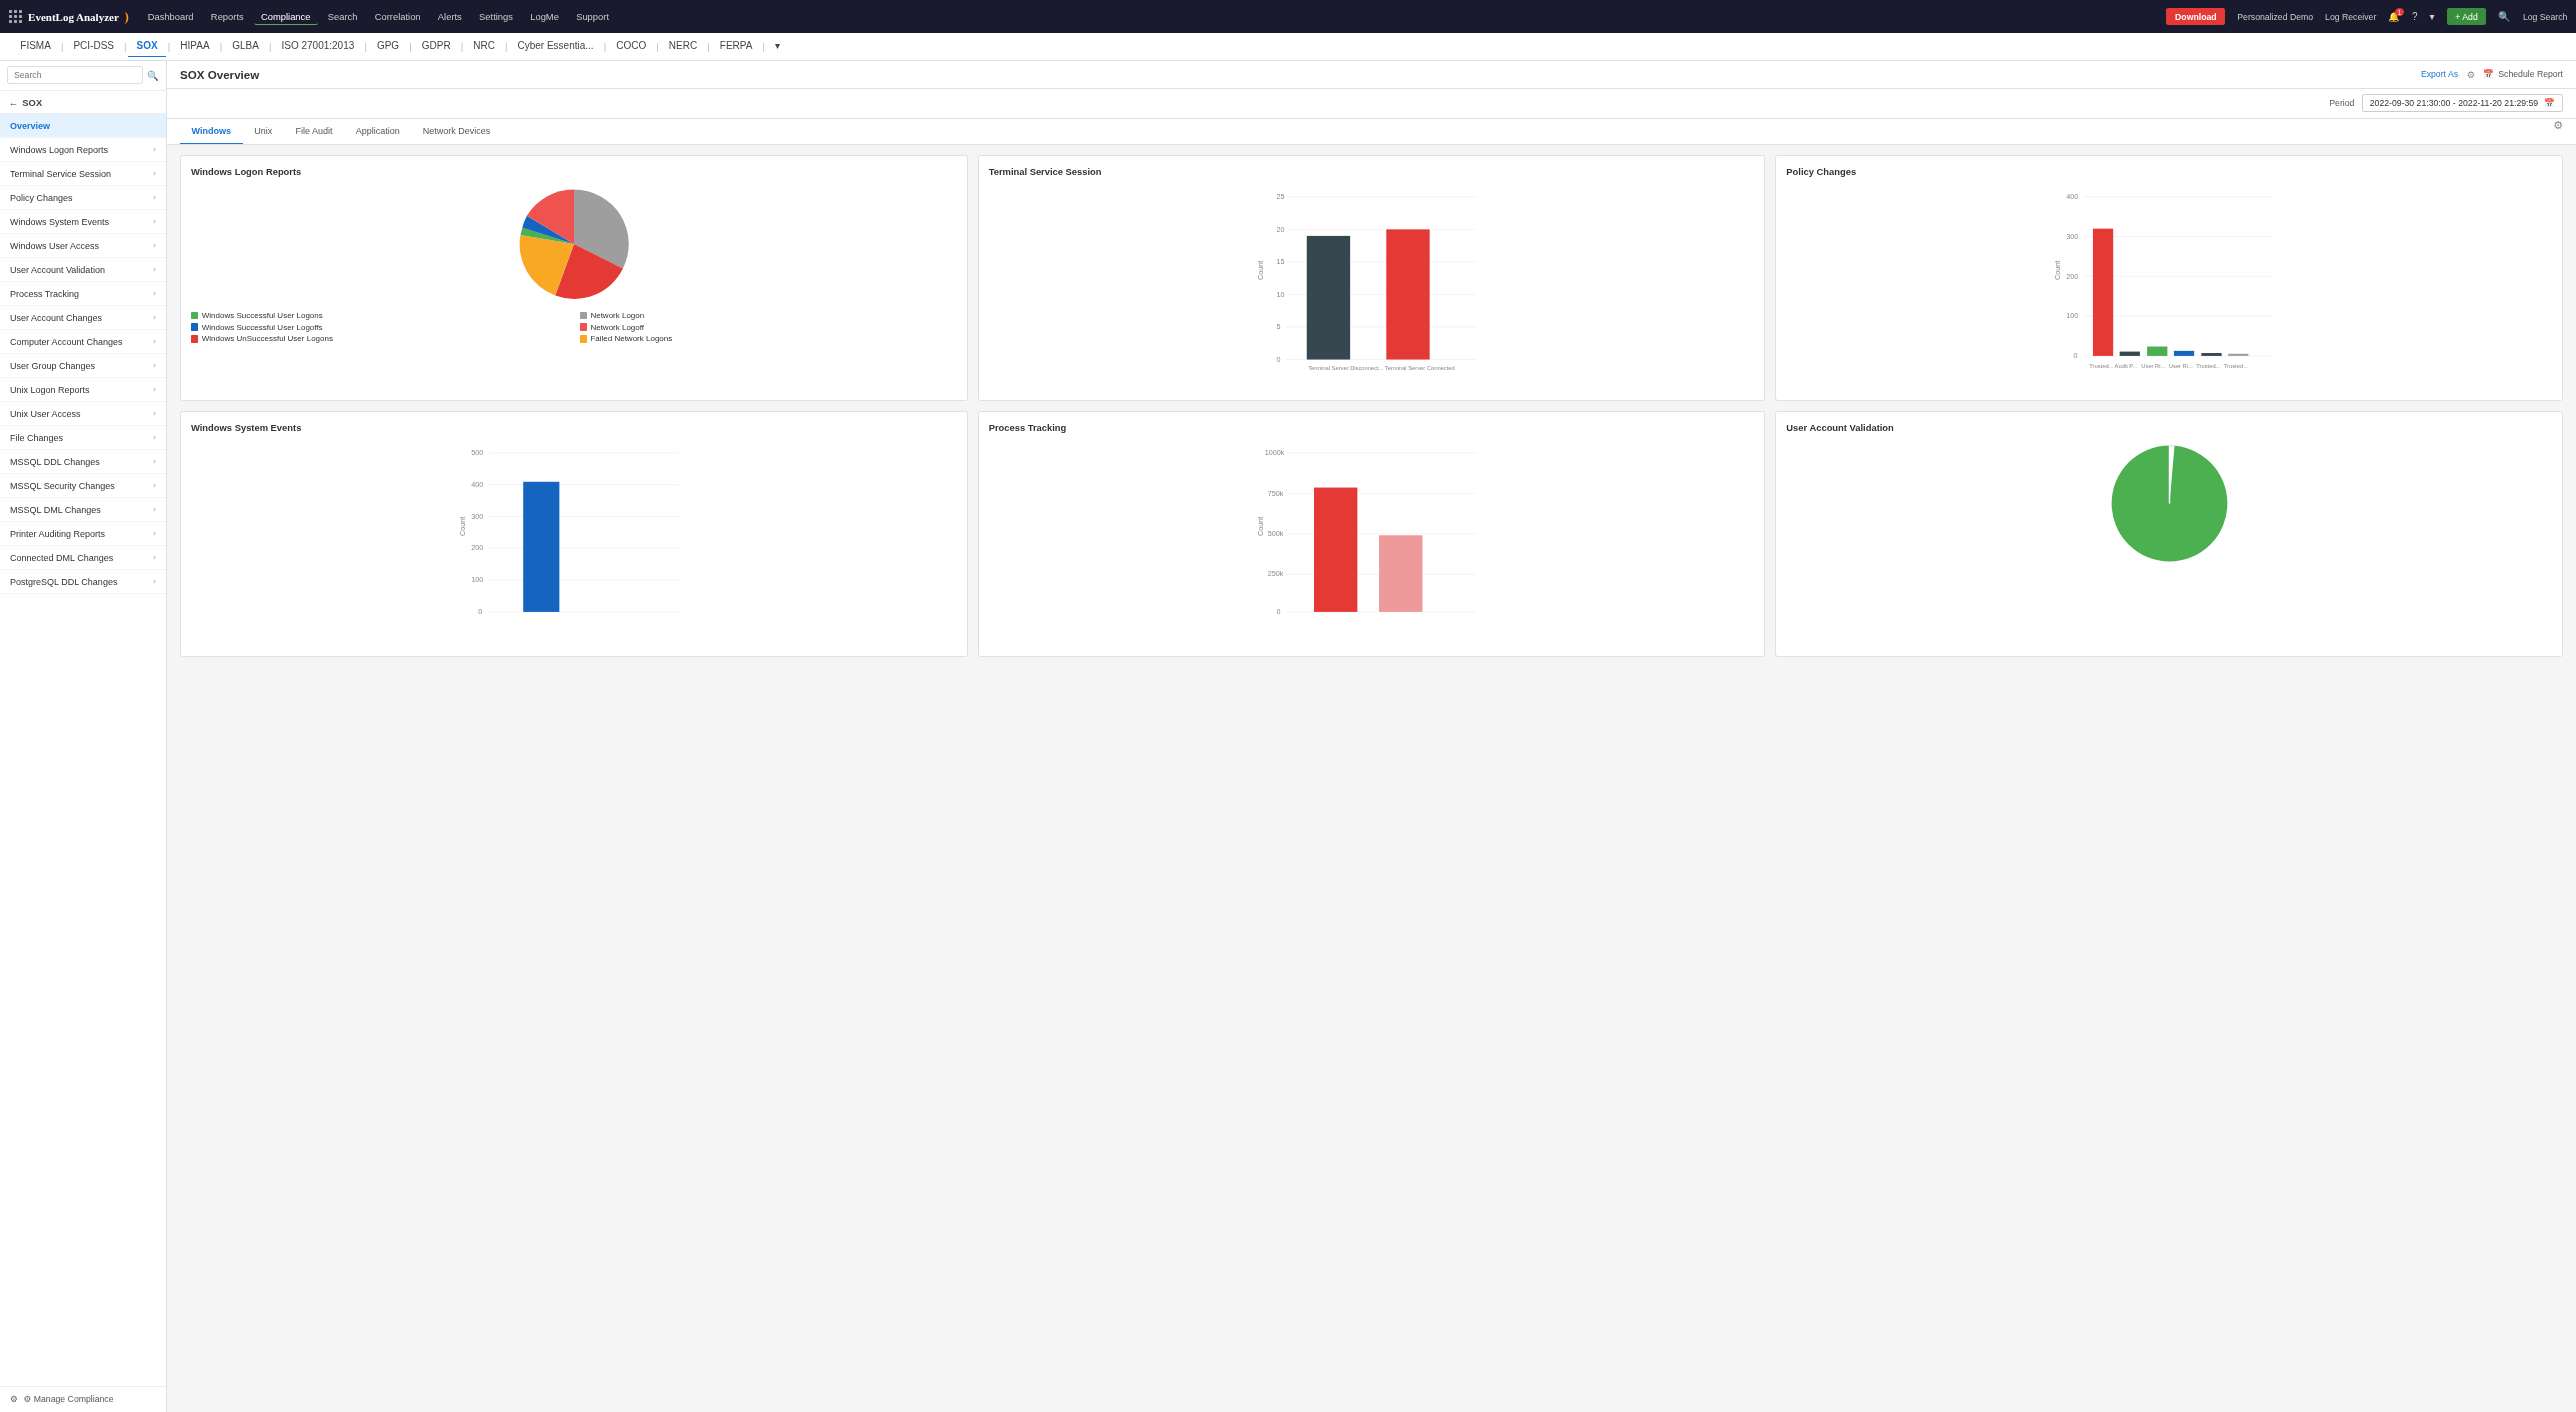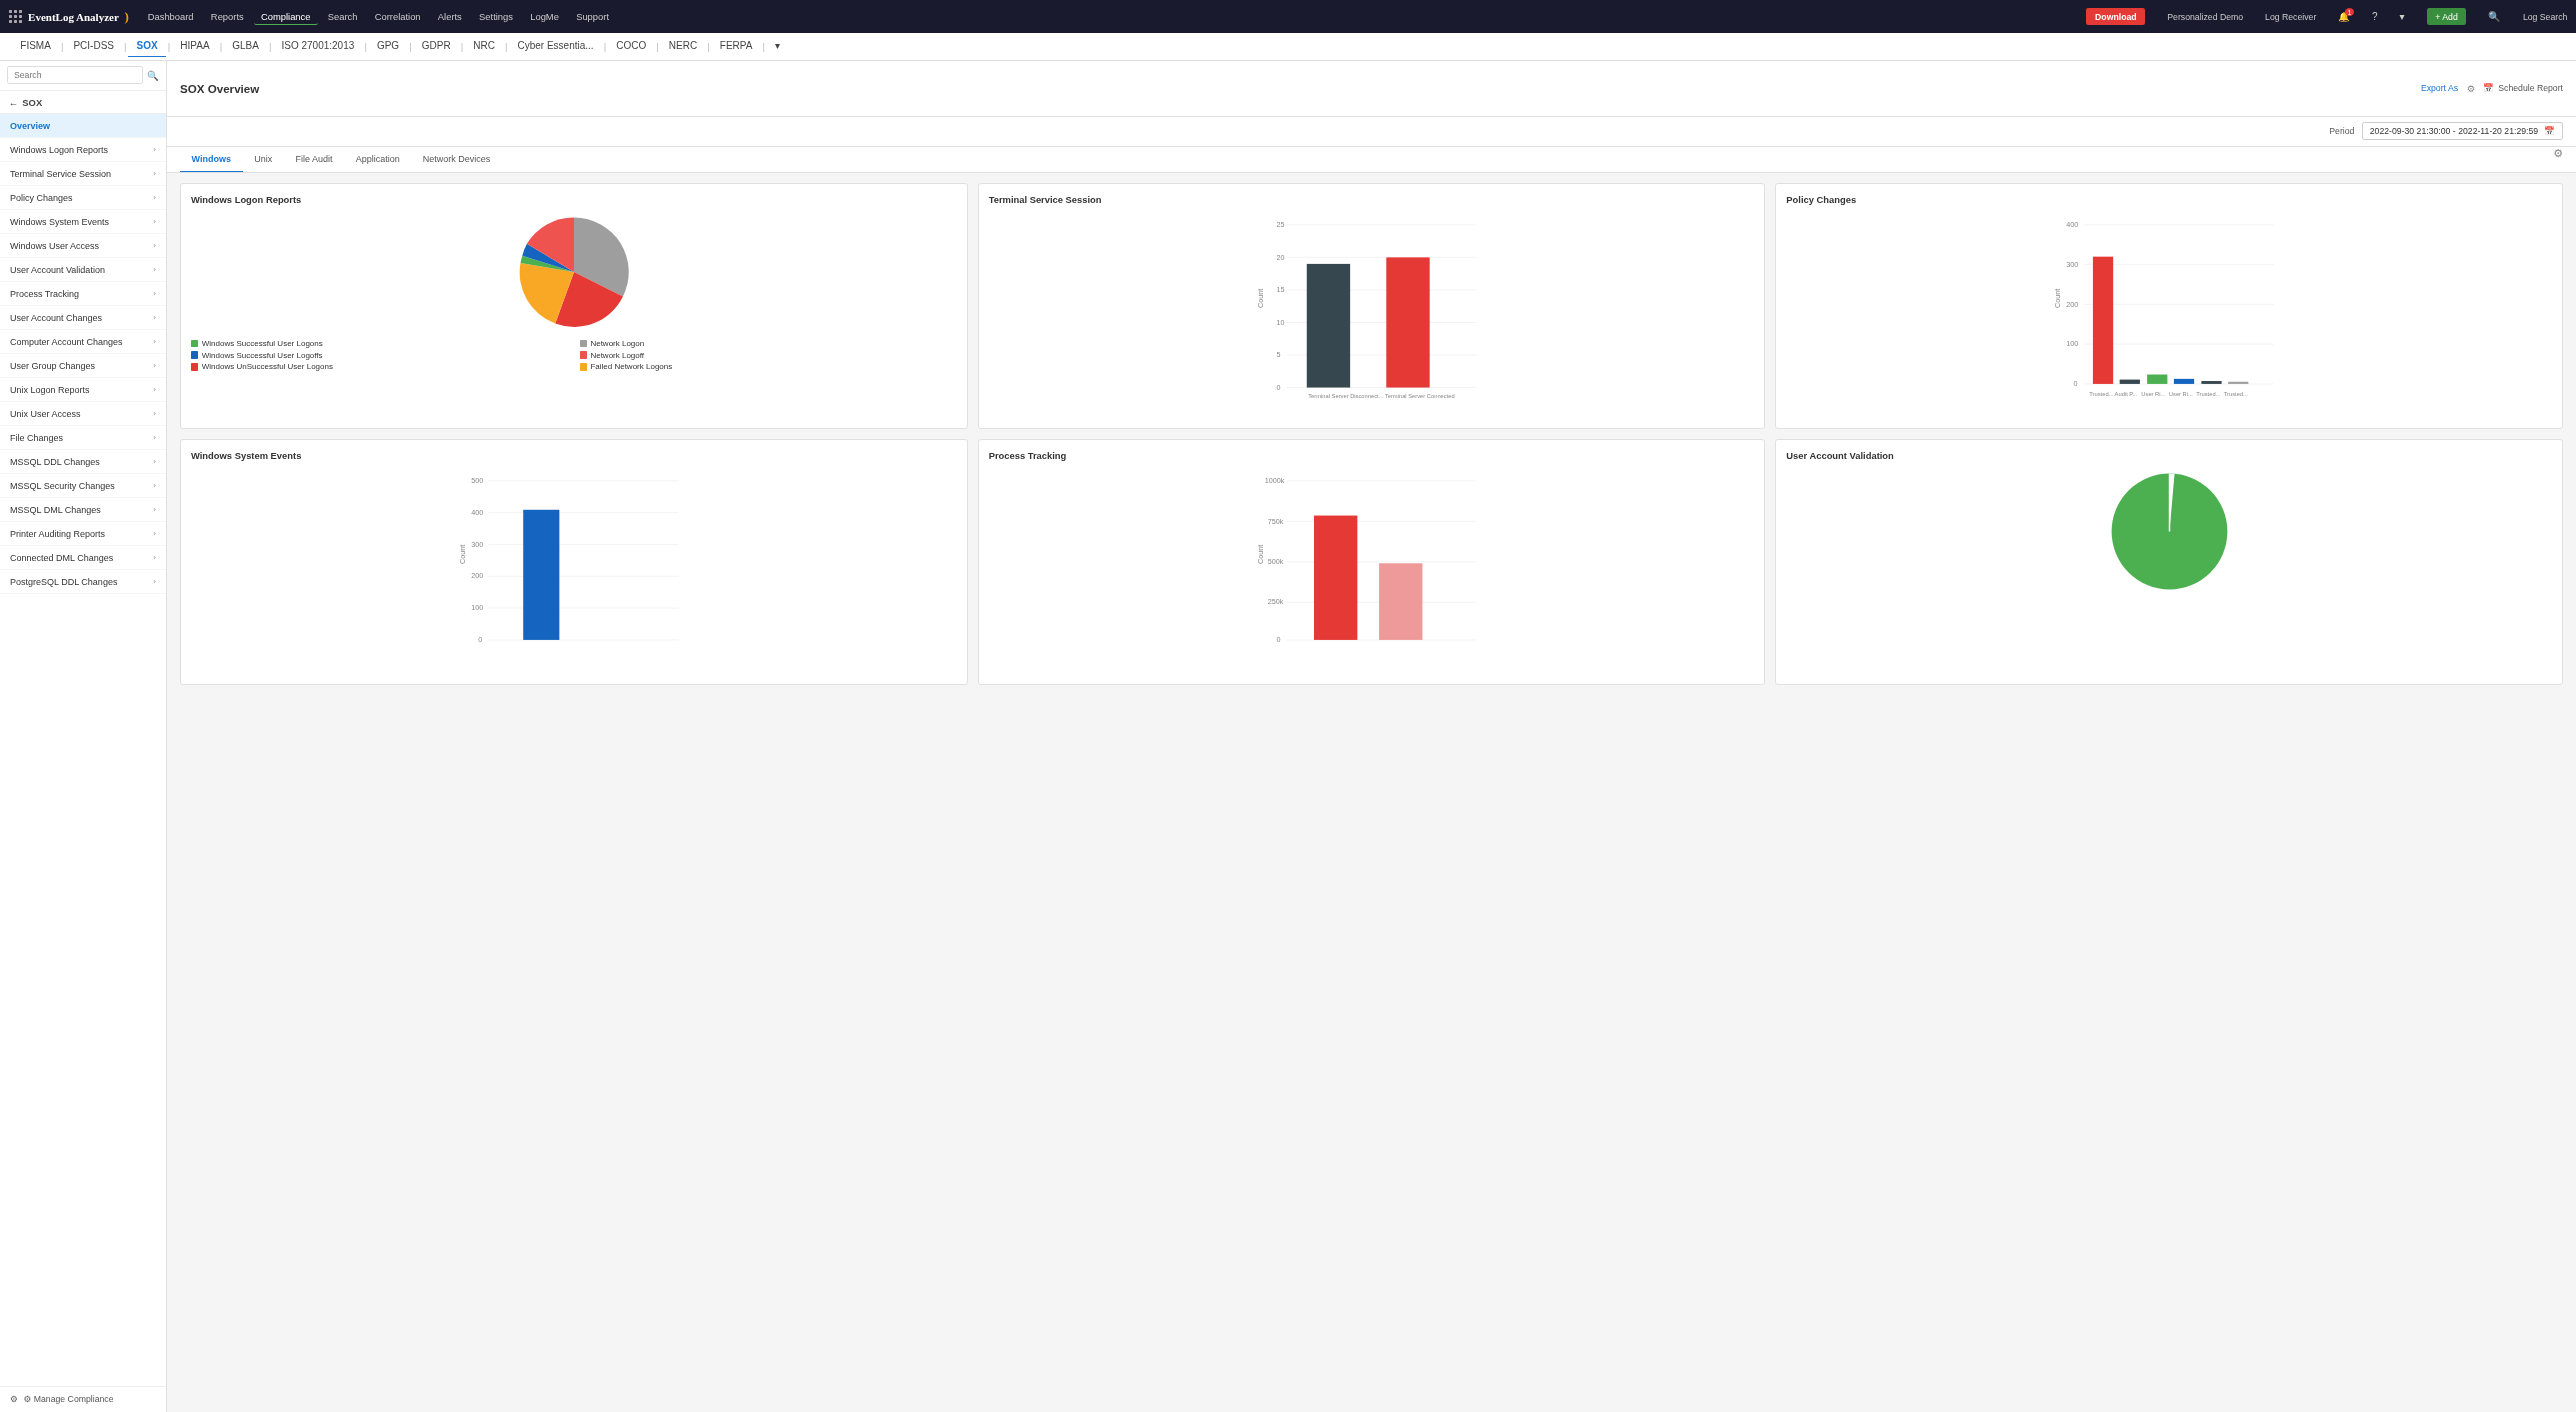--- a/index.html
+++ b/index.html
@@ -19,21 +19,21 @@
     }
     .logo-grid { display: grid; grid-template-columns: repeat(3,3.6px); gap: 1.4px; }
     .logo-dot { width: 3.6px; height: 3.6px; background: #aaa; border-radius: 0.7px; }
     .logo-text { color: #fff; font-size: 11px; font-weight: bold; }
     .logo-arc { color: #f90; font-size: 13px; }
     .top-nav { display: flex; align-items: center; gap: 2.9px; flex: 1; }
     .top-nav a {
       color: #ccc; text-decoration: none; padding: 2.9px 7.2px; font-size: 9.4px; border-radius: 2.2px;
     }
     .top-nav a.active { color: #fff; border-bottom: 1.4px solid #4caf50; }
-    .top-bar-right { display: flex; align-items: center; gap: 22px; padding-left: 40px; }
+    .top-bar-right { display: flex; align-items: center; gap: 12px; padding-left: 40px; }
     .btn-download { background: #e53935; color: #fff; border: none; padding: 3.6px 8.7px; border-radius: 2.2px; font-size: 8.7px; cursor: pointer; font-weight: bold; }
     .btn-add { background: #388e3c; color: #fff; border: none; padding: 3.6px 8.7px; border-radius: 2.2px; font-size: 8.7px; cursor: pointer; }
     .top-link { color: #ccc; font-size: 8.7px; cursor: pointer; }
     .top-icon { color: #ccc; font-size: 10px; cursor: pointer; }
     .notif-badge { position: relative; }
     .badge { background: #e53935; color: #fff; border-radius: 50%; font-size: 6.5px; padding: 0.7px 2.9px; position: absolute; top: -2.9px; right: -4.3px; }
 
     
     .sub-bar {
       background: #fff;
@@ -78,21 +78,21 @@
     .sidebar-footer {
       padding: 7.2px 10px; border-top: 0.7px solid #eee; display: flex; align-items: center; gap: 5.8px;
       font-size: 8.7px; color: #555; cursor: pointer; margin-top: auto;
     }
     .sidebar-scroll { overflow-y: auto; flex: 1; }
 
     
     .content { flex: 1; overflow-y: auto; background: #f5f5f5; }
     .content-header {
       display: flex; align-items: center; justify-content: space-between;
-      padding: 21px 13px; background: #fff; border-bottom: 0.7px solid #e0e0e0;
+      padding: 7px 13px; background: #fff; border-bottom: 0.7px solid #e0e0e0;
     }
     .content-title { font-size: 11.6px; font-weight: bold; color: #333; }
     .content-header-right { display: flex; align-items: center; gap: 8.7px; }
     .export-btn { color: #1976d2; font-size: 8.7px; cursor: pointer; text-decoration: none; }
     .schedule-btn { display: flex; align-items: center; gap: 3.6px; color: #555; font-size: 8.7px; cursor: pointer; }
 
     
     .period-row {
       display: flex; align-items: center; justify-content: flex-end;
       padding: 5.8px 13px; background: #fff; border-bottom: 0.7px solid #e0e0e0; gap: 7.2px;

